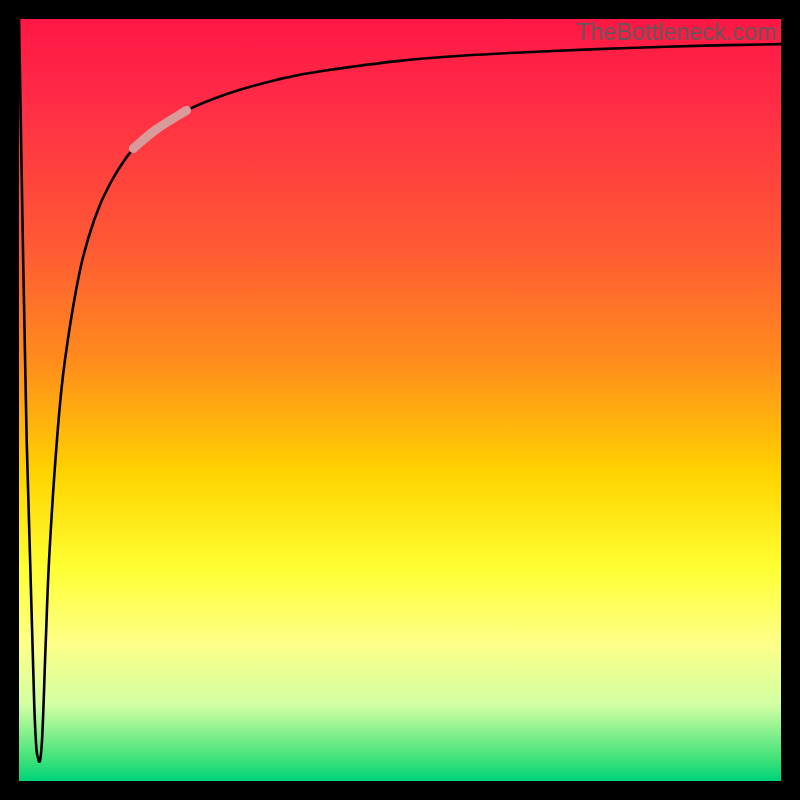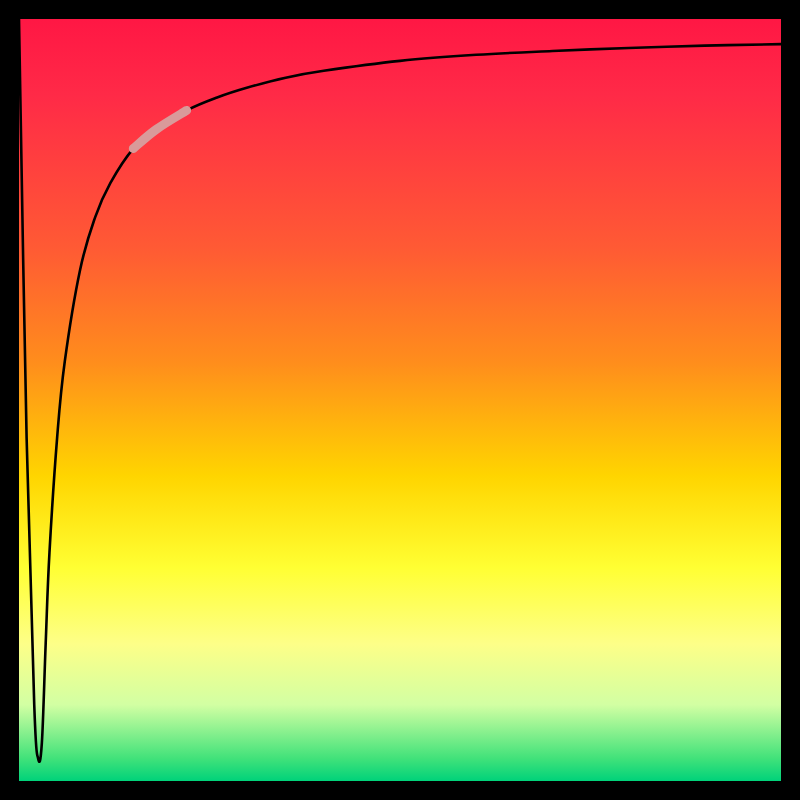--- a/index.html
+++ b/index.html
@@ -55,18 +55,19 @@
     width: 762px;
     height: 762px;
     overflow: visible;
   }
 </style>
 </head>
 <body>
 
 <div class="frame">
   <div class="plot-area">
+    <div class="watermark">TheBottleneck.com</div>
     <svg class="curve" viewBox="0 0 762 762" preserveAspectRatio="none">
       <path fill="none" stroke="#000000" stroke-width="2.6" stroke-linecap="round" d="M 0.00 0.00 C 1.37 75.44, 4.88 295.66, 7.62 419.10 C 10.36 542.54, 13.18 628.19, 15.24 685.80 C 17.30 743.41, 17.68 732.28, 19.05 739.14 C 20.42 746.00, 21.49 744.47, 22.86 723.90 C 24.23 703.33, 25.30 659.13, 26.67 624.84 C 28.04 590.55, 28.42 570.43, 30.48 533.40 C 32.54 496.37, 35.36 453.39, 38.10 419.10 C 40.84 384.81, 41.61 373.08, 45.72 342.90 C 49.83 312.72, 55.47 277.52, 60.96 251.46 C 66.45 225.40, 70.71 213.89, 76.20 198.12 C 81.69 182.35, 84.58 176.17, 91.44 163.83 C 98.30 151.49, 106.07 139.14, 114.30 129.54 C 122.53 119.94, 127.56 117.35, 137.16 110.49 C 146.76 103.63, 156.67 97.20, 167.64 91.44 C 178.61 85.68, 187.15 82.60, 198.12 78.49 C 209.09 74.37, 216.26 72.15, 228.60 68.58 C 240.94 65.01, 252.98 61.69, 266.70 58.67 C 280.42 55.66, 284.23 54.83, 304.80 51.82 C 325.37 48.80, 353.57 44.79, 381.00 41.91 C 408.43 39.03, 429.77 37.60, 457.20 35.81 C 484.63 34.03, 505.97 33.24, 533.40 32.00 C 560.83 30.77, 582.17 29.92, 609.60 28.96 C 637.03 28.00, 658.37 27.36, 685.80 26.67 C 713.23 25.98, 748.28 25.42, 762.00 25.15"></path>
       <path fill="none" stroke="#d99a9a" stroke-width="9" stroke-linecap="round" d="M 114.30 129.54 C 118.41 126.11, 127.56 117.35, 137.16 110.49 C 146.76 103.63, 162.15 94.87, 167.64 91.44"></path>
     </svg>
   </div>
 </div>
 
 </body></html>

